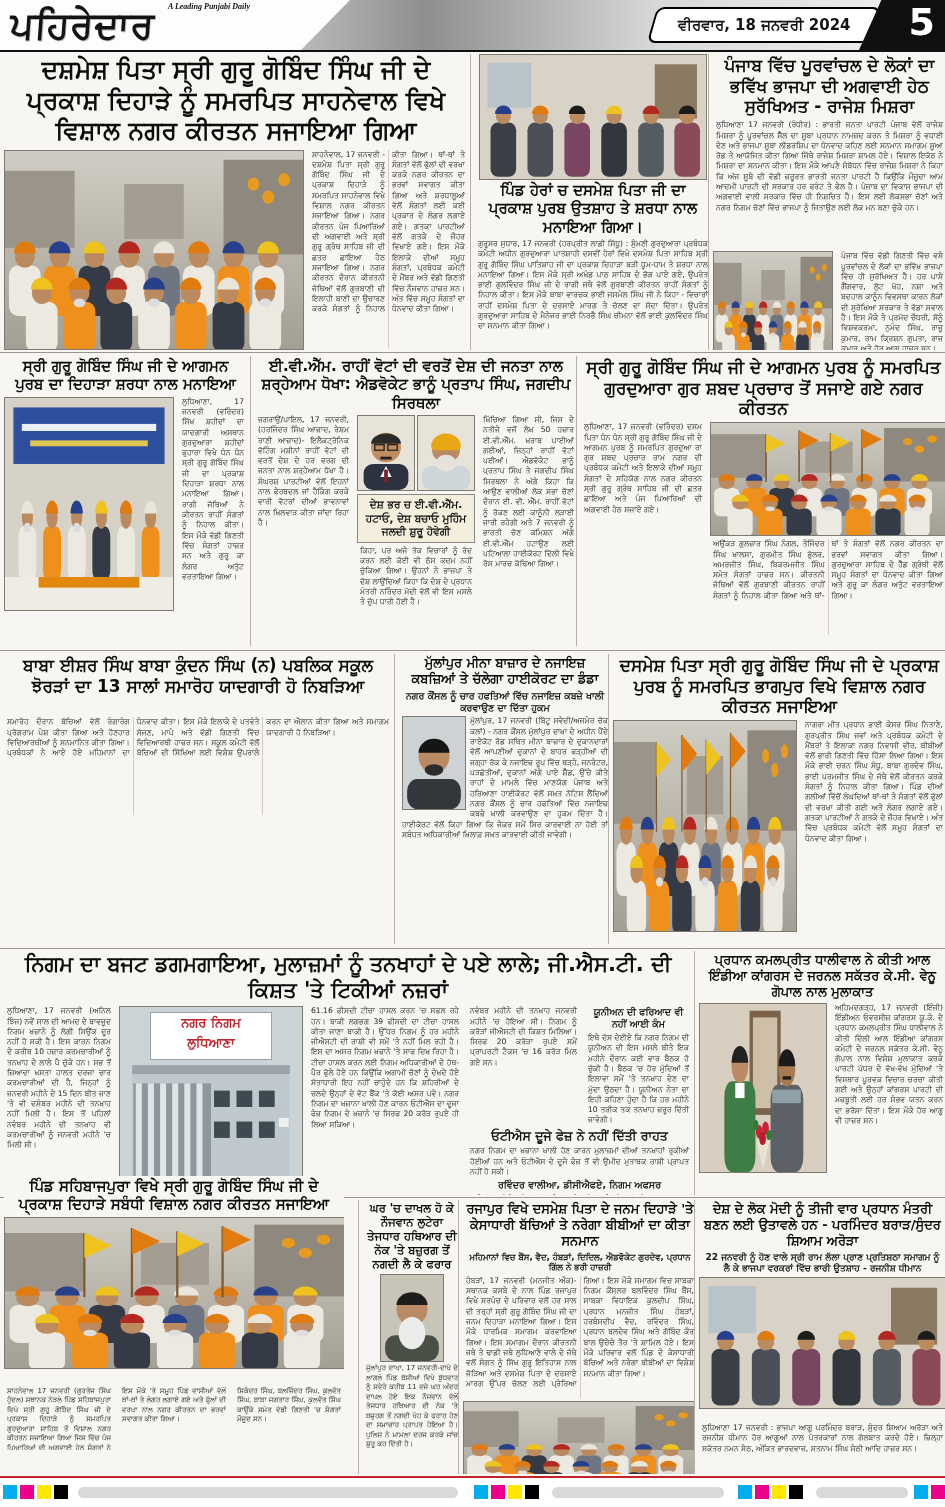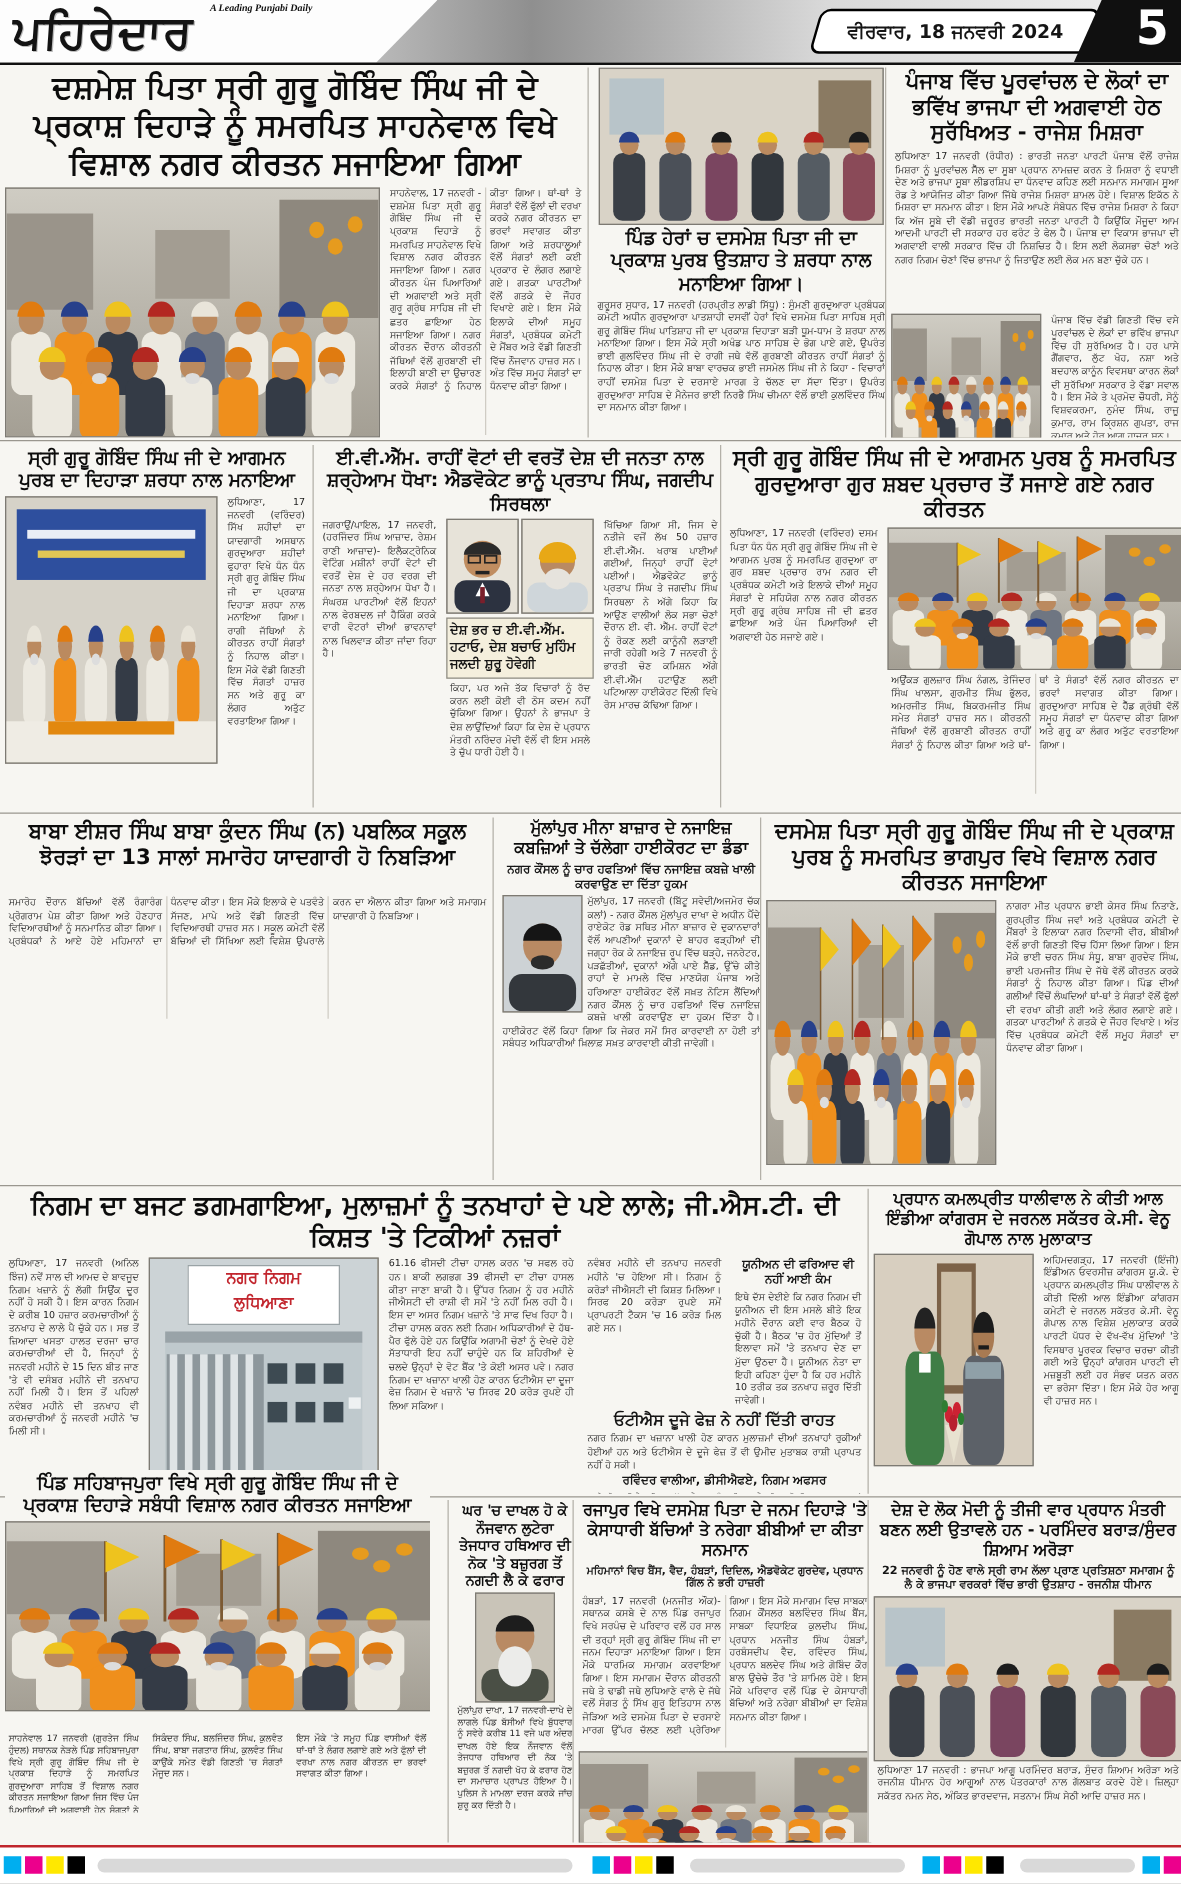--- a/index.html
+++ b/index.html
@@ -35,21 +35,21 @@
   .sub-lg{font-size:12.5px;}
   .body{font-size:7.6px;line-height:1.36;text-align:justify;color:#1c1c1c;padding:0 3px;}
   .cols2{column-count:2;column-gap:7px;column-rule:1px solid #cfccc4;}
   .cols3{column-count:3;column-gap:7px;column-rule:1px solid #cfccc4;}
   .row{display:flex;gap:5px;}
   .ph{margin:0;border:1px solid #7d7a73;background:#b5b1a8;flex:none;overflow:hidden;}
   .ph svg{width:100%;height:100%;display:block;}
   .grow{flex:1;min-width:0;}
   .rowline{position:absolute;left:0;width:945px;height:1px;background:#9a978f;}
   .capbox{border:1px solid #8c8a82;background:#f4efdd;font-weight:bold;font-size:10.5px;
-          line-height:1.3;padding:3px 2px;margin:3px 0;}
+          text-align:center;line-height:1.3;padding:3px 2px;margin:3px 0;}
   
   .sign{position:absolute;left:50%;transform:translateX(-50%);top:5px;width:120px;height:46px;
         background:#fff;border:1px solid #9aa3a6;text-align:center;font-weight:bold;
         color:#c2262e;font-size:13px;line-height:1.5;}
   
   #strip{position:absolute;left:0;top:1476px;width:945px;height:31px;background:#fff;}
   #redline{position:absolute;left:0;top:0;width:945px;height:2px;}
   .reggroup{position:absolute;top:9px;display:flex;gap:3px;}
   .sq{width:14px;height:14px;display:block;}
   .bar{position:absolute;top:11px;height:11px;background:#d9d9d9;border-radius:6px;}
@@ -439,22 +439,22 @@
 
   <section class="art" style="left:4px;top:1176px;width:340px;height:274px">
     <h2 class="hl hl-md">ਪਿੰਡ ਸਹਿਬਾਜਪੁਰਾ ਵਿਖੇ ਸ੍ਰੀ ਗੁਰੂ ਗੋਬਿੰਦ ਸਿੰਘ ਜੀ ਦੇ ਪ੍ਰਕਾਸ਼ ਦਿਹਾੜੇ ਸਬੰਧੀ ਵਿਸ਼ਾਲ ਨਗਰ ਕੀਰਤਨ ਸਜਾਇਆ</h2>
     <figure class="ph" style="width:100%;height:150px">
       <svg viewBox="0 0 300 180" preserveAspectRatio="none">
           <use href="#sym-kirtan"></use>
         </svg>
     </figure>
     <div class="row" style="margin-top:18px">
       <div class="body grow" style="font-size:7px">ਸਾਹਨੇਵਾਲ 17 ਜਨਵਰੀ (ਗੁਰਤੇਜ ਸਿੰਘ ਹੁੰਦਲ) ਸਥਾਨਕ ਨੇੜਲੇ ਪਿੰਡ ਸਹਿਬਾਜਪੁਰਾ ਵਿਖੇ ਸ੍ਰੀ ਗੁਰੂ ਗੋਬਿੰਦ ਸਿੰਘ ਜੀ ਦੇ ਪ੍ਰਕਾਸ਼ ਦਿਹਾੜੇ ਨੂੰ ਸਮਰਪਿਤ ਗੁਰਦੁਆਰਾ ਸਾਹਿਬ ਤੋਂ ਵਿਸ਼ਾਲ ਨਗਰ ਕੀਰਤਨ ਸਜਾਇਆ ਗਿਆ ਜਿਸ ਵਿੱਚ ਪੰਜ ਪਿਆਰਿਆਂ ਦੀ ਅਗਵਾਈ ਹੇਠ ਸੰਗਤਾਂ ਨੇ ਭਾਰੀ ਗਿਣਤੀ ਵਿੱਚ ਸ਼ਮੂਲੀਅਤ ਕੀਤੀ।</div>
+      <div class="body grow" style="font-size:7px">ਇਸ ਮੌਕੇ 'ਤੇ ਸਮੂਹ ਪਿੰਡ ਵਾਸੀਆਂ ਵੱਲੋਂ ਥਾਂ-ਥਾਂ ਤੇ ਲੰਗਰ ਲਗਾਏ ਗਏ ਅਤੇ ਫੁੱਲਾਂ ਦੀ ਵਰਖਾ ਨਾਲ ਨਗਰ ਕੀਰਤਨ ਦਾ ਭਰਵਾਂ ਸਵਾਗਤ ਕੀਤਾ ਗਿਆ।</div>
       <div class="body grow" style="font-size:7px">ਸਿਕੰਦਰ ਸਿੰਘ, ਬਲਜਿੰਦਰ ਸਿੰਘ, ਕੁਲਵੰਤ ਸਿੰਘ, ਬਾਬਾ ਜਗਤਾਰ ਸਿੰਘ, ਕੁਲਵੰਤ ਸਿੰਘ ਕਾਉਂਕੇ ਸਮੇਤ ਵੱਡੀ ਗਿਣਤੀ 'ਚ ਸੰਗਤਾਂ ਮੌਜੂਦ ਸਨ।</div>
-      <div class="body grow" style="font-size:7px">ਇਸ ਮੌਕੇ 'ਤੇ ਸਮੂਹ ਪਿੰਡ ਵਾਸੀਆਂ ਵੱਲੋਂ ਥਾਂ-ਥਾਂ ਤੇ ਲੰਗਰ ਲਗਾਏ ਗਏ ਅਤੇ ਫੁੱਲਾਂ ਦੀ ਵਰਖਾ ਨਾਲ ਨਗਰ ਕੀਰਤਨ ਦਾ ਭਰਵਾਂ ਸਵਾਗਤ ਕੀਤਾ ਗਿਆ।</div>
     </div>
   </section>
 
   <section class="art vsep" style="left:358px;top:1200px;width:98px;height:274px">
     <h2 class="hl hl-xs">ਘਰ 'ਚ ਦਾਖਲ ਹੋ ਕੇ ਨੌਜਵਾਨ ਲੁਟੇਰਾ ਤੇਜਧਾਰ ਹਥਿਆਰ ਦੀ ਨੋਕ 'ਤੇ ਬਜ਼ੁਰਗ ਤੋਂ ਨਗਦੀ ਲੈ ਕੇ ਫਰਾਰ</h2>
     <figure class="ph" style="width:62px;height:86px;margin:2px auto">
       <svg viewBox="0 0 60 80" preserveAspectRatio="none">
           <use href="#por-old"></use>
         </svg>
     </figure>
@@ -473,21 +473,21 @@
   </section>
 
   <section class="art vsep" style="left:694px;top:1200px;width:247px;height:274px">
     <h2 class="hl hl-sm">ਦੇਸ਼ ਦੇ ਲੋਕ ਮੋਦੀ ਨੂੰ ਤੀਜੀ ਵਾਰ ਪ੍ਰਧਾਨ ਮੰਤਰੀ ਬਣਨ ਲਈ ਉਤਾਵਲੇ ਹਨ - ਪਰਮਿੰਦਰ ਬਰਾੜ/ਸੁੰਦਰ ਸ਼ਿਆਮ ਅਰੋੜਾ</h2>
     <div class="sub" style="font-size:9px">22 ਜਨਵਰੀ ਨੂੰ ਹੋਣ ਵਾਲੇ ਸ੍ਰੀ ਰਾਮ ਲੱਲਾ ਪ੍ਰਾਣ ਪ੍ਰਤਿਸ਼ਠਾ ਸਮਾਗਮ ਨੂੰ ਲੈ ਕੇ ਭਾਜਪਾ ਵਰਕਰਾਂ ਵਿੱਚ ਭਾਰੀ ਉਤਸ਼ਾਹ - ਰਜਨੀਸ਼ ਧੀਮਾਨ</div>
     <figure class="ph" style="width:100%;height:130px">
       <svg viewBox="0 0 300 160" preserveAspectRatio="none">
           <use href="#sym-seated"></use>
         </svg>
     </figure>
-    <div class="body" style="margin-top:2px">ਲੁਧਿਆਣਾ 17 ਜਨਵਰੀ : ਭਾਜਪਾ ਆਗੂ ਪਰਮਿੰਦਰ ਬਰਾੜ, ਸੁੰਦਰ ਸ਼ਿਆਮ ਅਰੋੜਾ ਅਤੇ ਰਜਨੀਸ਼ ਧੀਮਾਨ ਹੋਰ ਆਗੂਆਂ ਨਾਲ ਪੱਤਰਕਾਰਾਂ ਨਾਲ ਗੱਲਬਾਤ ਕਰਦੇ ਹੋਏ। ਜ਼ਿਲ੍ਹਾ ਸਕੱਤਰ ਨਮਨ ਸੇਠ, ਅੰਕਿਤ ਭਾਰਦਵਾਜ, ਸਤਨਾਮ ਸਿੰਘ ਸੇਠੀ ਆਦਿ ਹਾਜ਼ਰ ਸਨ।</div>
+    <div class="body" style="margin-top:14px">ਲੁਧਿਆਣਾ 17 ਜਨਵਰੀ : ਭਾਜਪਾ ਆਗੂ ਪਰਮਿੰਦਰ ਬਰਾੜ, ਸੁੰਦਰ ਸ਼ਿਆਮ ਅਰੋੜਾ ਅਤੇ ਰਜਨੀਸ਼ ਧੀਮਾਨ ਹੋਰ ਆਗੂਆਂ ਨਾਲ ਪੱਤਰਕਾਰਾਂ ਨਾਲ ਗੱਲਬਾਤ ਕਰਦੇ ਹੋਏ। ਜ਼ਿਲ੍ਹਾ ਸਕੱਤਰ ਨਮਨ ਸੇਠ, ਅੰਕਿਤ ਭਾਰਦਵਾਜ, ਸਤਨਾਮ ਸਿੰਘ ਸੇਠੀ ਆਦਿ ਹਾਜ਼ਰ ਸਨ।</div>
   </section>
 
   <footer id="strip">
     <div id="redline" style="background: rgb(192, 38, 44);"></div>
     <div class="reggroup" style="left:3px">
       <span class="sq" style="background: rgb(0, 174, 239);"></span>
       <span class="sq" style="background: rgb(236, 0, 140);"></span>
       <span class="sq" style="background: rgb(255, 232, 0);"></span>
       <span class="sq" style="background: rgb(0, 0, 0);"></span>
     </div>

